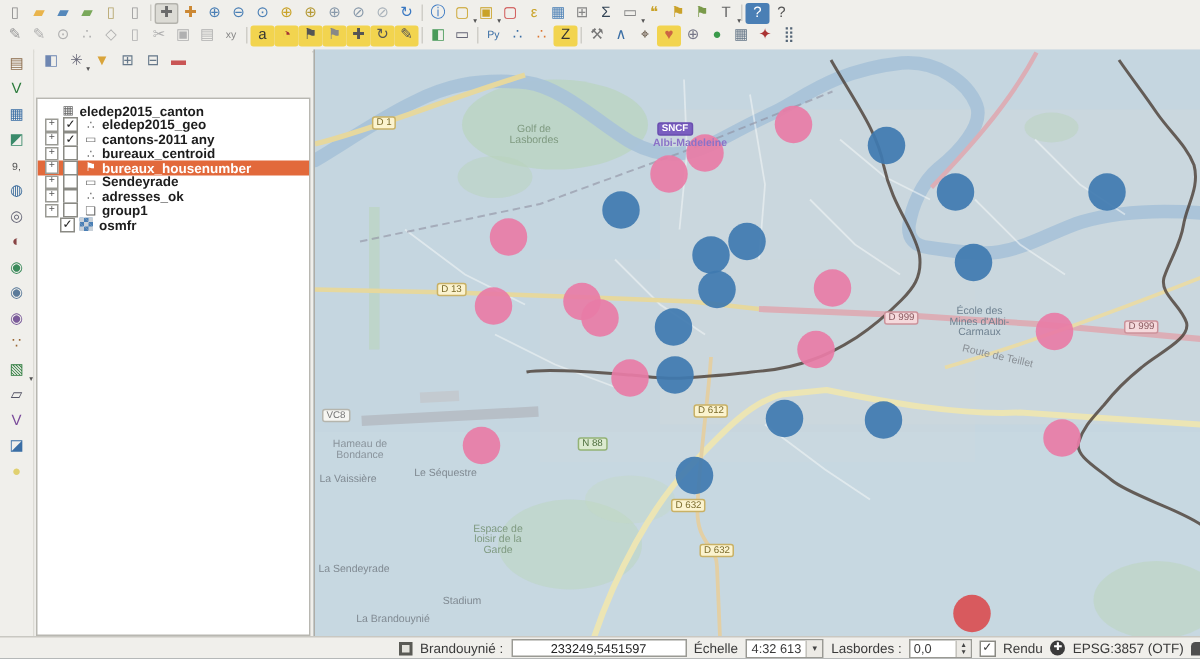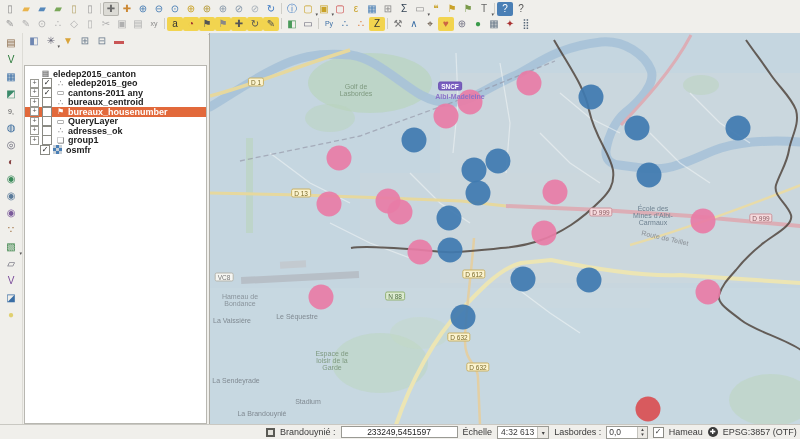--- a/index.html
+++ b/index.html
@@ -410,21 +410,21 @@
         <div class="lrow selected">
           <span class="expander"></span>
           <span class="cb"></span>
           <span class="licon">⚑</span>
           <span>bureaux_housenumber</span>
         </div>
         <div class="lrow">
           <span class="expander"></span>
           <span class="cb"></span>
           <span class="licon">▭</span>
-          <span>QueryLayer</span>
+          <span>Sendeyrade</span>
         </div>
         <div class="lrow">
           <span class="expander"></span>
           <span class="cb"></span>
           <span class="licon">∴</span>
           <span>adresses_ok</span>
         </div>
         <div class="lrow">
           <span class="expander"></span>
           <span class="cb"></span>
@@ -544,19 +544,19 @@
     </span>
     <span>Lasbordes :</span>
     <span class="spin">
       <span class="val">0,0</span>
       <span class="arrows">
           <span>▲</span>
           <span>▼</span>
         </span>
     </span>
     <span class="sb-cb checked" id="render-cb"></span>
-    <span>Hameau</span>
+    <span>Rendu</span>
     <span id="crs-icon">✚</span>
     <span>EPSG:3857 (OTF)</span>
     <span id="messages-btn"></span>
   </div>
 
 </div>
 
 </body></html>

